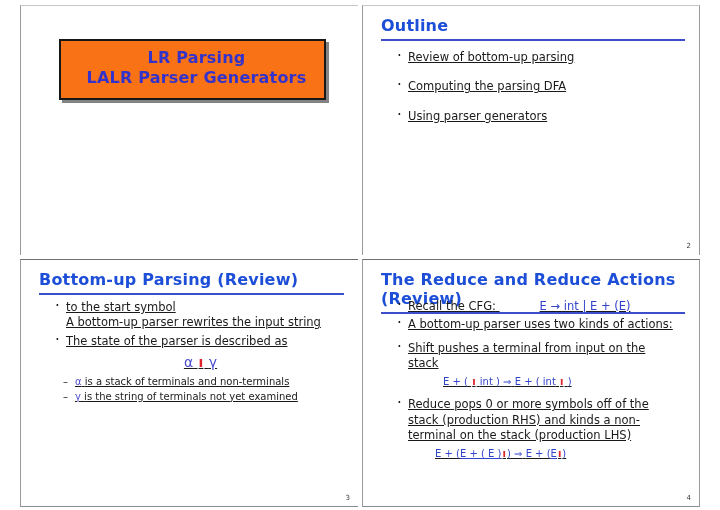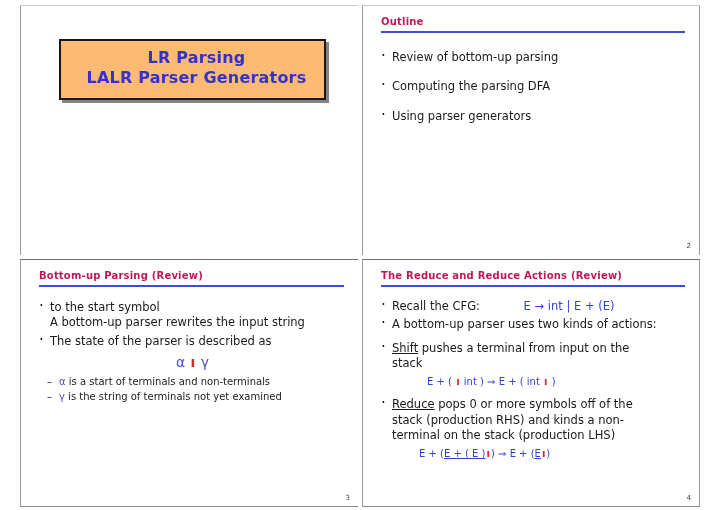--- a/index.html
+++ b/index.html
@@ -43,61 +43,62 @@
     height: 1px; background: #8c8c8c;
   }
 
   
   .title-box {
     position: absolute;
     left: 38px;
     top: 33px;
     width: 267px;
     padding: 7px 4px 9px 12px;
-    background: #fdba74;
+    background: #f97316;
     border: 2px solid #171717;
     box-shadow: 3px 3px 0 rgba(90,90,90,0.75);
     text-align: center;
     box-sizing: border-box;
   }
   .title-line {
     color: #3333cc;
     font-weight: bold;
     font-size: 16px;
     line-height: 1.28;
     letter-spacing: 0.2px;
     white-space: nowrap;
   }
 
   
   .slide-header {
     position: absolute;
     left: 18px;
     right: 14px;
     top: 10px;
-    color: #be185d;
+    color: #1d4ed8;
     font-weight: bold;
-    font-size: 10px;
+    font-size: 16px;
     letter-spacing: 0.2px;
   }
   .slide-header .rule {
     margin-top: 4px;
     height: 1.5px;
     background: #3b4ecc;
   }
 
   
   .body {
     position: absolute;
-    left: 16px;
+    left: 32px;
     right: 10px;
     top: 40px;
     color: #1a1a1a;
     font-size: 11.5px;
     line-height: 1.33;
+    text-decoration: underline;
   }
   .bullet {
     position: relative;
     padding-left: 13px;
     margin-bottom: 3px;
   }
   .bullet:before {
     content: "\00B7";
     position: absolute;
     left: 2px;
@@ -193,21 +194,21 @@
       <div class="bullet">The state of the parser is described as</div>
 
       <div class="center-eq" style="padding-left:0;">
         <span class="greek">α</span>
         <span class="bar">ı</span>
         <span class="greek">γ</span>
       </div>
 
       <div class="sub-bullet">
         <span class="greek">α</span>
-        <span>is a start of terminals and non-terminals</span>
+        <span>is a stack of terminals and non-terminals</span>
       </div>
       <div class="sub-bullet">
         <span class="greek">γ</span>
         <span>is the string of terminals not yet examined</span>
       </div>
 
       <div class="spacer"></div>
 
 
     </div>

